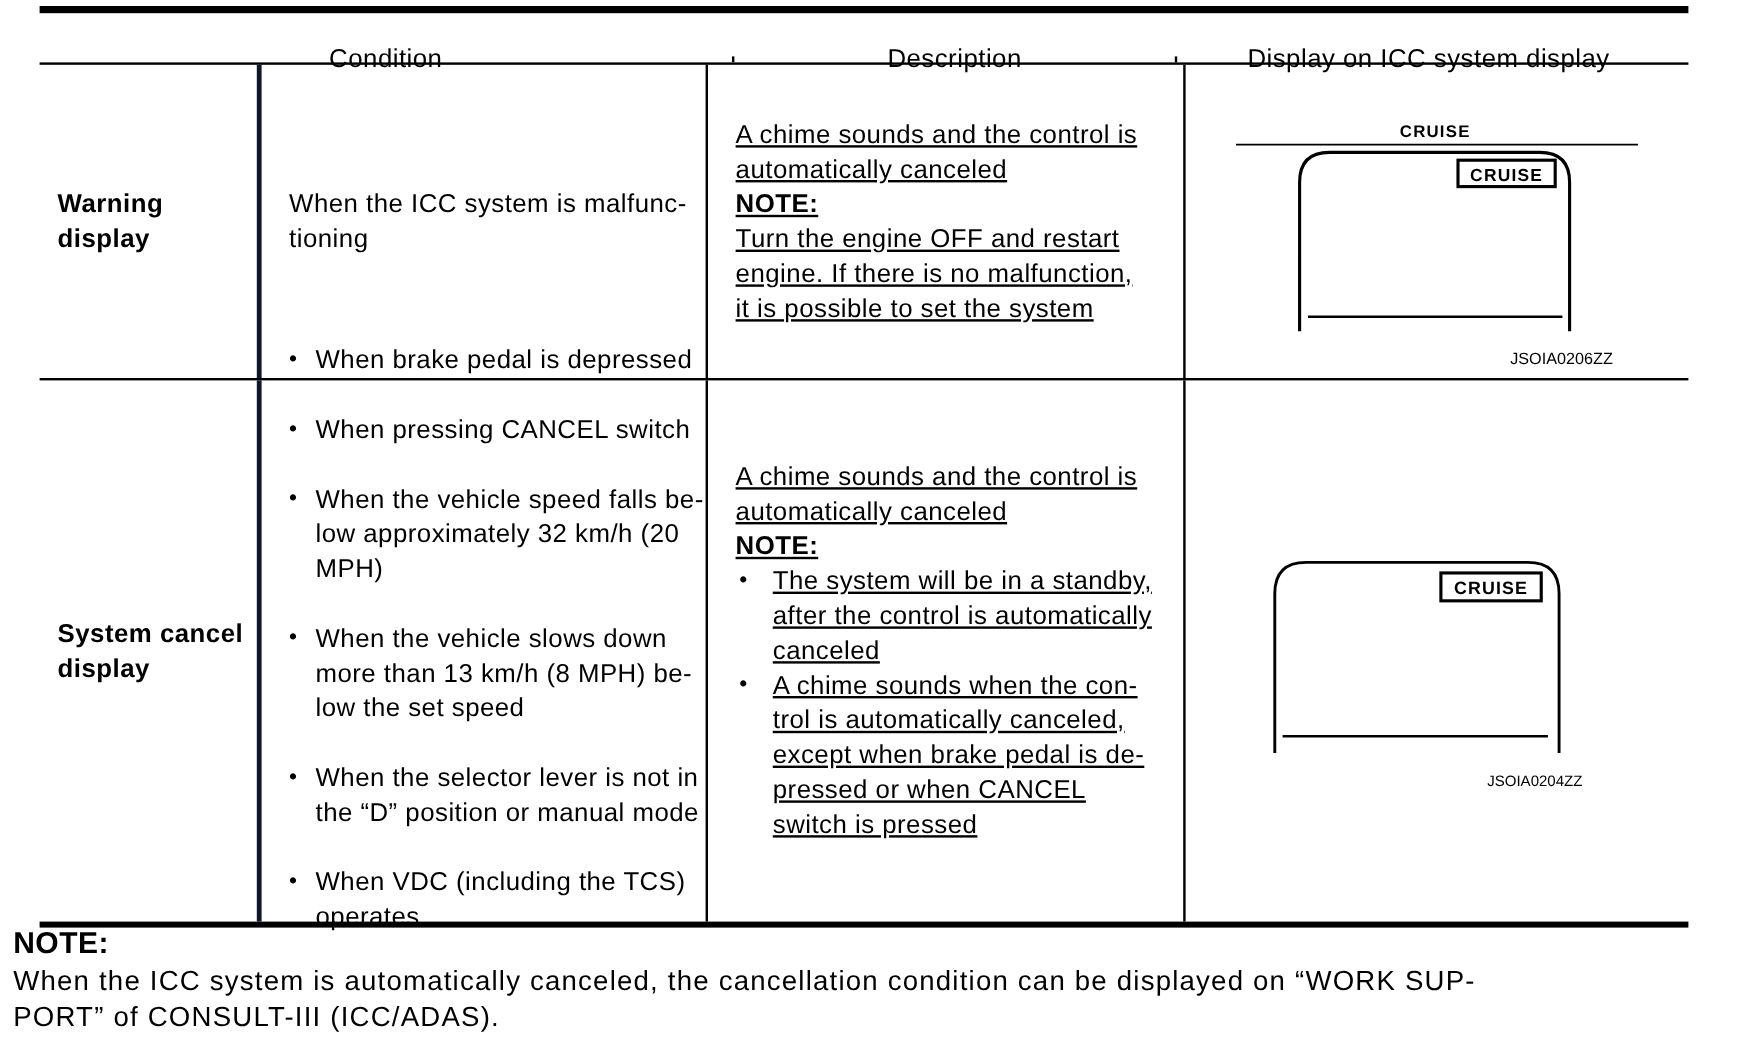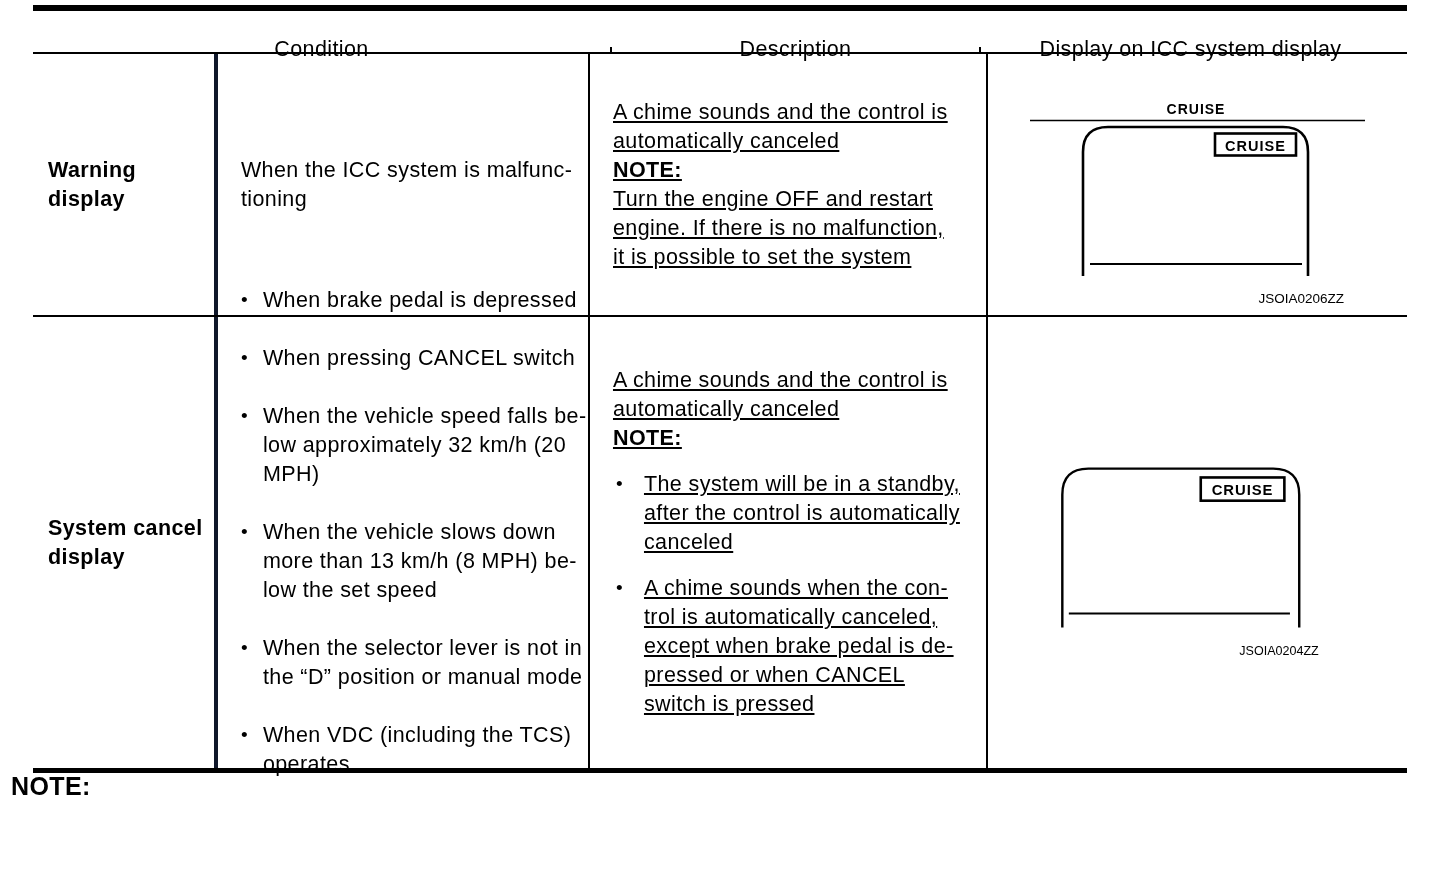--- a/index.html
+++ b/index.html
@@ -31,21 +31,21 @@
   .c3{width:414px;border-right:2px solid #000;display:flex;flex-direction:column;justify-content:center;padding-left:23px;text-decoration:underline;}
   .c4{width:419px;position:relative;padding:0;}
   .c3 p{margin:0;white-space:pre-line;}
   .note-label{font-weight:bold;}
   ul.plain{list-style:none;margin:0;padding:0;}
   ul.plain li{
     position:relative;margin:0;white-space:pre-line;
   }
   ul.cond li{padding-left:24px;}
   ul.cond li::before{content:"\2022";position:absolute;left:2px;top:-1px;font-size:19px;}
-  ul.descnotes li{padding-left:31px;margin-top:17px;}
+  ul.descnotes li{padding-left:31px;}
   ul.descnotes li::before{content:"\2022";position:absolute;left:3px;top:-1px;font-size:19px;}
   .c4 svg{display:block;}
   .footnote{position:absolute;left:11px;top:771px;width:1440px;}
   .footnote .fn-label{font-weight:bold;font-size:25px;line-height:31px;letter-spacing:.4px;}
   .footnote .fn-text{font-size:23px;line-height:30px;letter-spacing:1px;white-space:pre-line;}
   svg text{font-family:"Liberation Sans", sans-serif;}
   .cruise-top{font-weight:bold;font-size:14px;letter-spacing:1px;}
   .cruise-badge-text{font-weight:bold;font-size:14.5px;letter-spacing:1px;}
   .cruise-badge-text-lg{font-weight:bold;font-size:16px;letter-spacing:1px;}
   .fig-caption{font-size:13.5px;letter-spacing:0px;}
@@ -131,15 +131,17 @@
           <text class="cruise-badge-text-lg" x="274" y="174.5" text-anchor="middle">CRUISE</text>
           <text class="fig-caption" x="356" y="347" text-anchor="end">JSOIA0204ZZ</text>
         </svg>
       </div>
     </div>
 
   </div>
 
   <div class="footnote">
     <div class="fn-label">NOTE:</div>
+    <div class="fn-text">When the ICC system is automatically canceled, the cancellation condition can be displayed on “WORK SUP-
+PORT” of CONSULT-III (ICC/ADAS).</div>
   </div>
 
 </div>
 
 </body></html>

